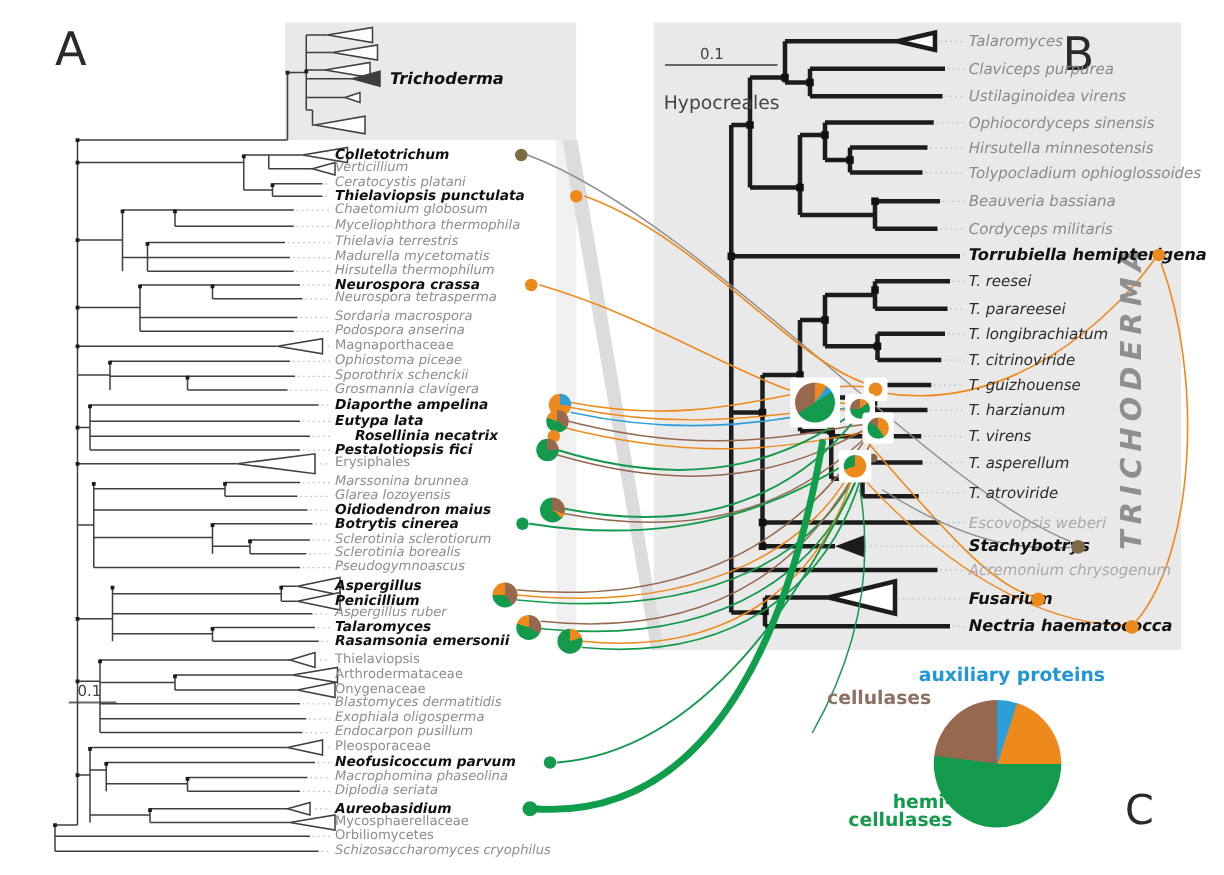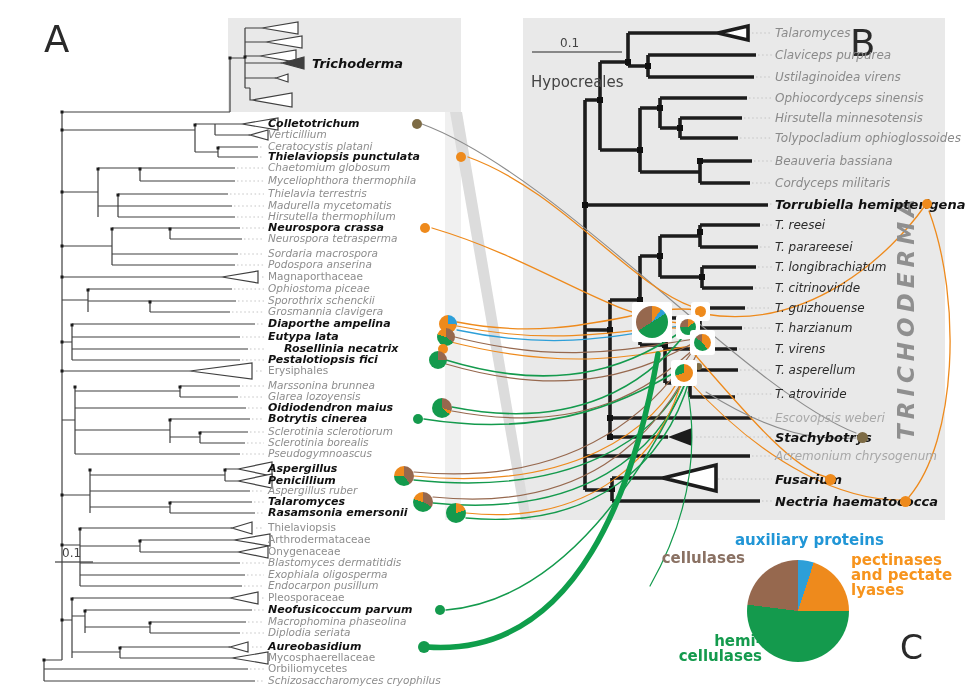--- a/index.html
+++ b/index.html
@@ -218,23 +218,20 @@
   <div class="lbl" style="left:560px;top:37px;font-size:12px;color:#444;">0.1</div>
   <div class="lbl" style="left:62px;top:547px;font-size:12px;color:#444;">0.1</div>
   <div class="lbl lb" style="left:312px;top:57px;font-size:13px;">Trichoderma</div>
 
   <div style="position:absolute;left:893px;top:100px;height:340px;writing-mode:vertical-rl;transform:rotate(180deg);
               font-size:23px;font-weight:bold;font-style:italic;color:#8f8f8f;letter-spacing:5px;white-space:nowrap;">TRICHODERMA</div>
 
   <div id="legend-pie" class="pie" style="left: 747px; top: 560px; width: 102px; height: 102px; background: conic-gradient(rgb(45, 159, 216) 0%, rgb(45, 159, 216) 5%, rgb(238, 138, 28) 5%, rgb(238, 138, 28) 25%, rgb(20, 154, 77) 25%, rgb(20, 154, 77) 77%, rgb(150, 104, 78) 77%, rgb(150, 104, 78) 100%);"></div>
   <div class="legend-label" style="left: 735px; top: 533px; color: rgb(33, 150, 214);">auxiliary proteins</div>
   <div class="legend-label" style="left: 655px; top: 551px; text-align: right; width: 90px; color: rgb(138, 113, 99);">cellulases</div>
-  <div class="legend-label" style="left: 851px; top: 553px; white-space: pre-line; color: rgb(247, 148, 29);">pectinases
-and pectate
-lyases</div>
   <div class="legend-label" style="left: 677px; top: 634px; white-space: pre-line; text-align: right; width: 85px; color: rgb(20, 154, 77);">hemi-
 cellulases</div>
 
   <div id="labels">
       <div class="lbl lb" style="left: 268px; top: 118px;">Colletotrichum</div>
       <div class="lbl lg" style="left: 268px; top: 129px;">Verticillium</div>
       <div class="lbl lg" style="left: 268px; top: 141px;">Ceratocystis platani</div>
       <div class="lbl lb" style="left: 268px; top: 151px;">Thielaviopsis punctulata</div>
       <div class="lbl lg" style="left: 268px; top: 162px;">Chaetomium globosum</div>
       <div class="lbl lg" style="left: 268px; top: 175px;">Myceliophthora thermophila</div>

